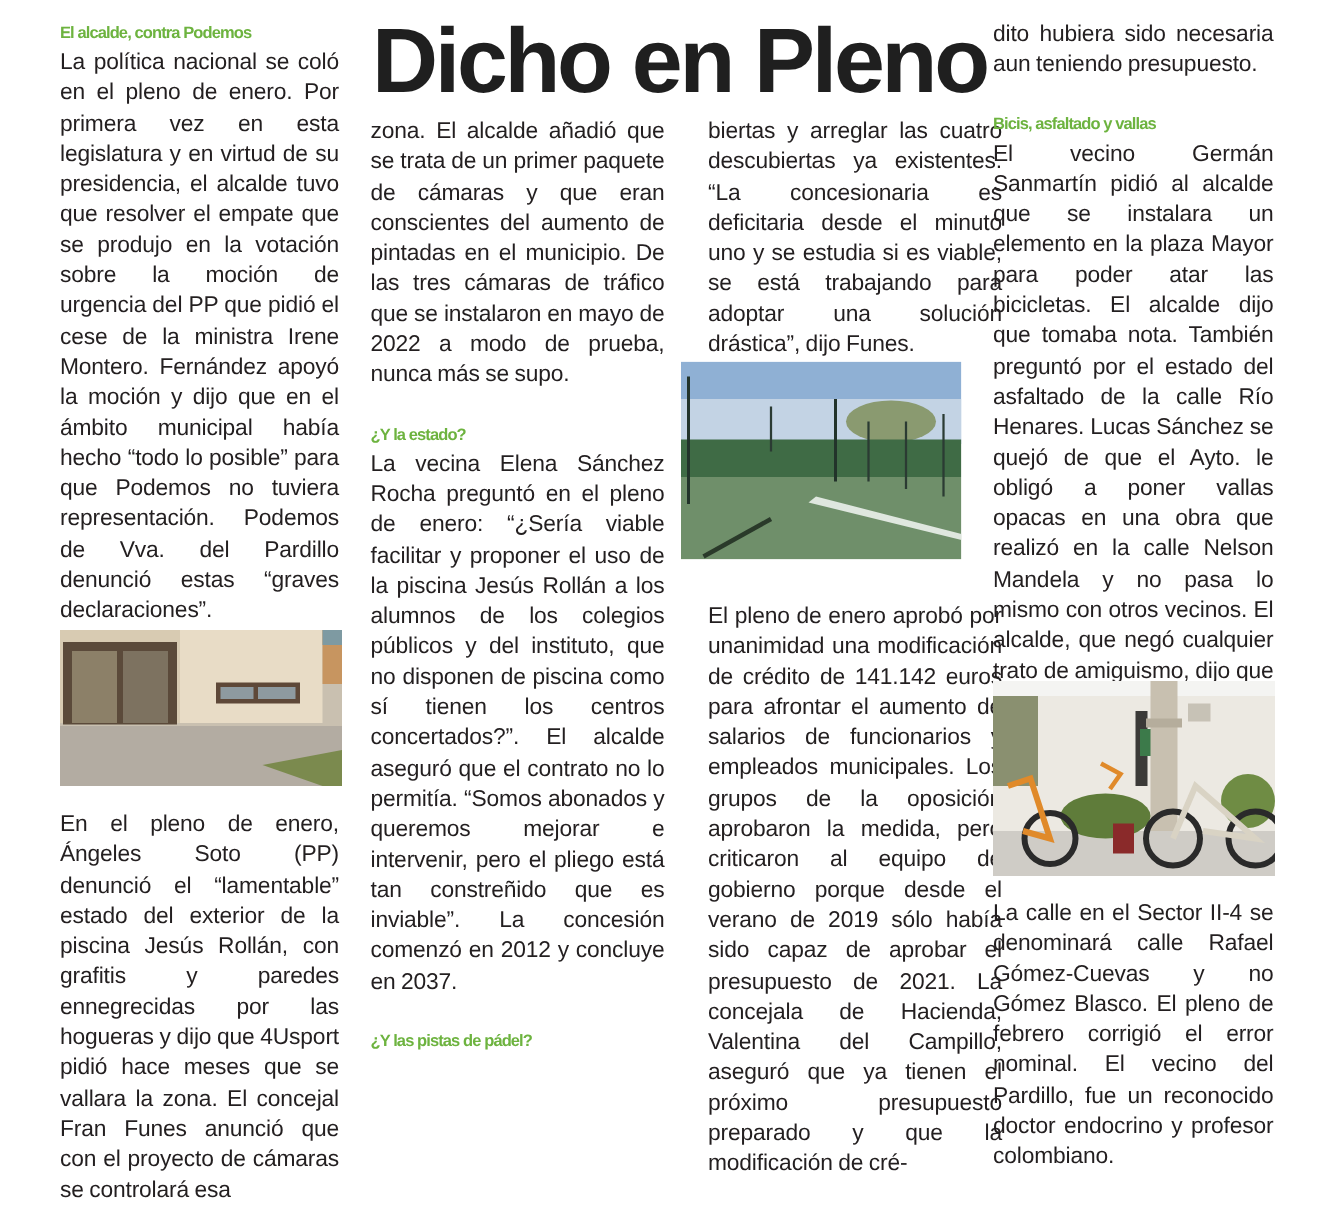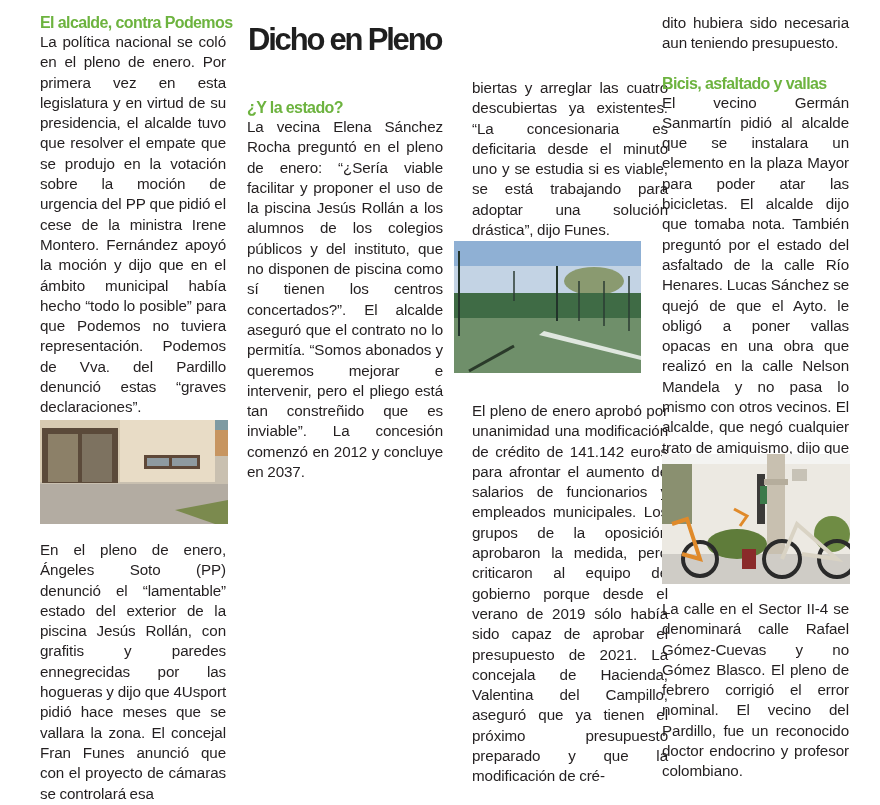--- a/index.html
+++ b/index.html
@@ -4,29 +4,29 @@
   <style>
     html, body { margin: 0; padding: 0; background: #ffffff; }
     body { width: 880px; height: 805px; position: relative; overflow: hidden; color: #231f20; }
     .col { position: absolute; top: 0; }
     .c1 { left: 40px; width: 186px; }
     .c2 { left: 247px; width: 196px; }
     .c3 { left: 472px; width: 196px; }
     .c4 { left: 662px; width: 187px; }
     .heading {
       font-family: "Liberation Sans", sans-serif; font-weight: bold; color: #6db33f;
-      font-size: 16px; letter-spacing: -0.6px; line-height: 19px; margin: 0; white-space: nowrap;
+      font-size: 11px; letter-spacing: -0.6px; line-height: 19px; margin: 0; white-space: nowrap;
     }
     .body {
       font-family: Liberation Sans, sans-serif; font-size: 15.2px; line-height: 20.3px;
       text-align: justify; margin: 0; hyphens: none; letter-spacing: -0.1px; word-spacing: -0.5px;
     }
     .title {
       position: absolute; left: 248px; top: 12px;
-      font-family: "Liberation Sans", sans-serif; font-weight: bold; font-size: 31px;
+      font-family: "Liberation Sans", sans-serif; font-weight: bold; font-size: 61px;
       letter-spacing: -2.2px; line-height: 56px; color: #1f1f1f; margin: 0; white-space: nowrap;
     }
     .photo { position: absolute; overflow: hidden; }
     .ph1 { left: 40px; top: 420px; width: 188px; height: 104px; }
     .ph2 { left: 454px; top: 241px; width: 187px; height: 132px; }
     .ph3 { left: 662px; top: 454px; width: 188px; height: 130px; }
     .photo svg { display: block; width: 100%; height: 100%; }
   </style>
 </head>
 <body>
@@ -52,22 +52,24 @@
     <rect x="132" y="38" width="25" height="8" fill="#8e9aa0"></rect>
     <rect x="0" y="64" width="188" height="40" fill="#b3aca2"></rect>
     <polygon points="135,90 188,80 188,104 175,104" fill="#7b8a4e"></polygon>
   </svg>
 </div>
 <div class="col c1" style="top:540px;">
   <p class="body">En el pleno de enero, Ángeles Soto (PP) denunció el “lamentable” estado del exterior de la piscina Jesús Rollán, con grafitis y paredes ennegrecidas por las hogueras y dijo que 4Usport pidió hace meses que se vallara la zona. El concejal Fran Funes anunció que con el proyecto de cámaras se controlará esa</p>
 </div>
 
 <div class="col c2" style="top:78px;">
+  <p class="body">zona. El alcalde añadió que se trata de un primer paquete de cámaras y que eran conscientes del aumento de pintadas en el municipio. De las tres cámaras de tráfico que se instalaron en mayo de 2022 a modo de prueba, nunca más se supo.</p>
   <h2 class="heading" style="margin-top:20px;">¿Y la estado?</h2>
   <p class="body">La vecina Elena Sánchez Rocha preguntó en el pleno de enero: “¿Sería viable facilitar y proponer el uso de la piscina Jesús Rollán a los alumnos de los colegios públicos y del instituto, que no disponen de piscina como sí tienen los centros concertados?”. El alcalde aseguró que el contrato no lo permitía. “Somos abonados y queremos mejorar e intervenir, pero el pliego está tan constreñido que es inviable”. La concesión comenzó en 2012 y concluye en 2037.</p>
+  <h2 class="heading" style="margin-top:20px;">¿Y las pistas de pádel?</h2>
 </div>
 
 <div class="col c3" style="top:78px;">
   <p class="body">biertas y arreglar las cuatro descubiertas ya existentes. “La concesionaria es deficitaria desde el minuto uno y se estudia si es viable, se está trabajando para adoptar una solución drástica”, dijo Funes.</p>
 </div>
 <div class="photo ph2" title="Pistas de pádel descubiertas">
   <svg viewBox="0 0 187 132" preserveAspectRatio="none">
     <rect x="0" y="0" width="187" height="55" fill="#8fb0d4"></rect>
     <rect x="0" y="25" width="187" height="30" fill="#c3d3e4"></rect>
     <ellipse cx="140" cy="40" rx="30" ry="14" fill="#8a9a70"></ellipse>

